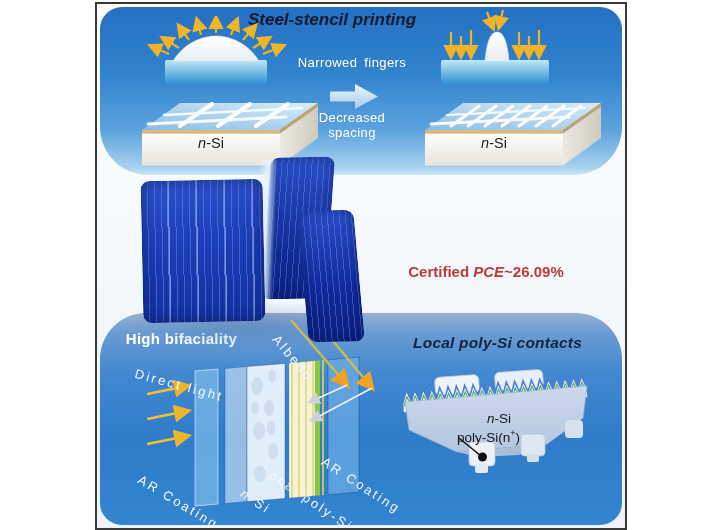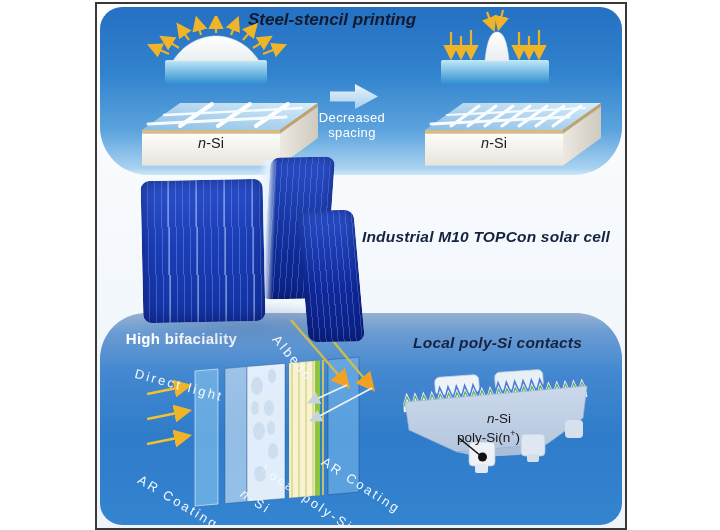--- a/index.html
+++ b/index.html
@@ -96,20 +96,21 @@
       <line x1="26" y1="28" x2="26" y2="48" marker-end="url(#ahY)"></line>
       <line x1="36" y1="22" x2="36" y2="48" marker-end="url(#ahY)"></line>
       <line x1="52" y1="4" x2="58" y2="20" marker-end="url(#ahY)"></line>
       <line x1="68" y1="2" x2="64" y2="19" marker-end="url(#ahY)"></line>
       <line x1="84" y1="24" x2="84" y2="48" marker-end="url(#ahY)"></line>
       <line x1="94" y1="28" x2="94" y2="48" marker-end="url(#ahY)"></line>
       <line x1="104" y1="22" x2="104" y2="48" marker-end="url(#ahY)"></line>
     </g>
   </svg>
 
+  <div class="abs t-white" style="left:200px;top:51px;width:110px;">Narrowed fingers</div>
   <div class="abs big-arrow"></div>
   <div class="abs t-white" style="left:195px;top:106px;width:120px;">Decreased spacing</div>
 
   <svg class="abs" style="left:33px;top:86px;" width="195" height="78" viewBox="0 0 195 78">
     <defs>
       <linearGradient id="wtop" x1="0" y1="1" x2="1" y2="0">
         <stop offset="0" stop-color="#8abce4"></stop>
             <stop offset="1" stop-color="#d8edfa"></stop>
       </linearGradient>
       <linearGradient id="wface" x1="0" y1="0" x2="0" y2="1">
@@ -159,21 +160,23 @@
     <polygon points="150,43.6 188,16.6 188,48 150,75.6" fill="url(#wside)"></polygon>
   </svg>
   <div class="abs t-dark" style="left:352px;top:131px;width:90px;"><i>n</i><span>-Si</span></div>
 
   <div class="abs" id="cell-shadow"></div>
   <div class="abs cell" id="cell2"></div>
   <div class="abs" id="curl"></div>
   <div class="abs cell" id="cell1"></div>
   <div class="abs cell" id="cell3"></div>
 
-  <div class="abs t-heading" style="left:258px;top:224px;width:262px;">Industrial M10 TOPCon solar cell</div>
+  <div class="abs t-cert" style="left:258px;top:259px;width:262px;">
+    <span>Certified </span><i>PCE</i><span>~26.09%</span>
+  </div>
 
   <div class="abs t-sec-white" style="left:12px;top:326px;width:145px;">High bifaciality</div>
 
   <div class="abs t-wlabel rot" style="left:170px;top:458px;transform:rotate(34deg);z-index:2;">Local poly-Si</div>
 
   <svg class="abs" style="left:50px;top:312px;z-index:3;" width="270" height="200" viewBox="0 0 270 200">
     <defs>
       <marker id="ahY2" markerWidth="7" markerHeight="7" refX="5" refY="3.5" orient="auto">
         <path d="M0,0 L7,3.5 L0,7 Z" fill="#f0b429"></path>
       </marker>

